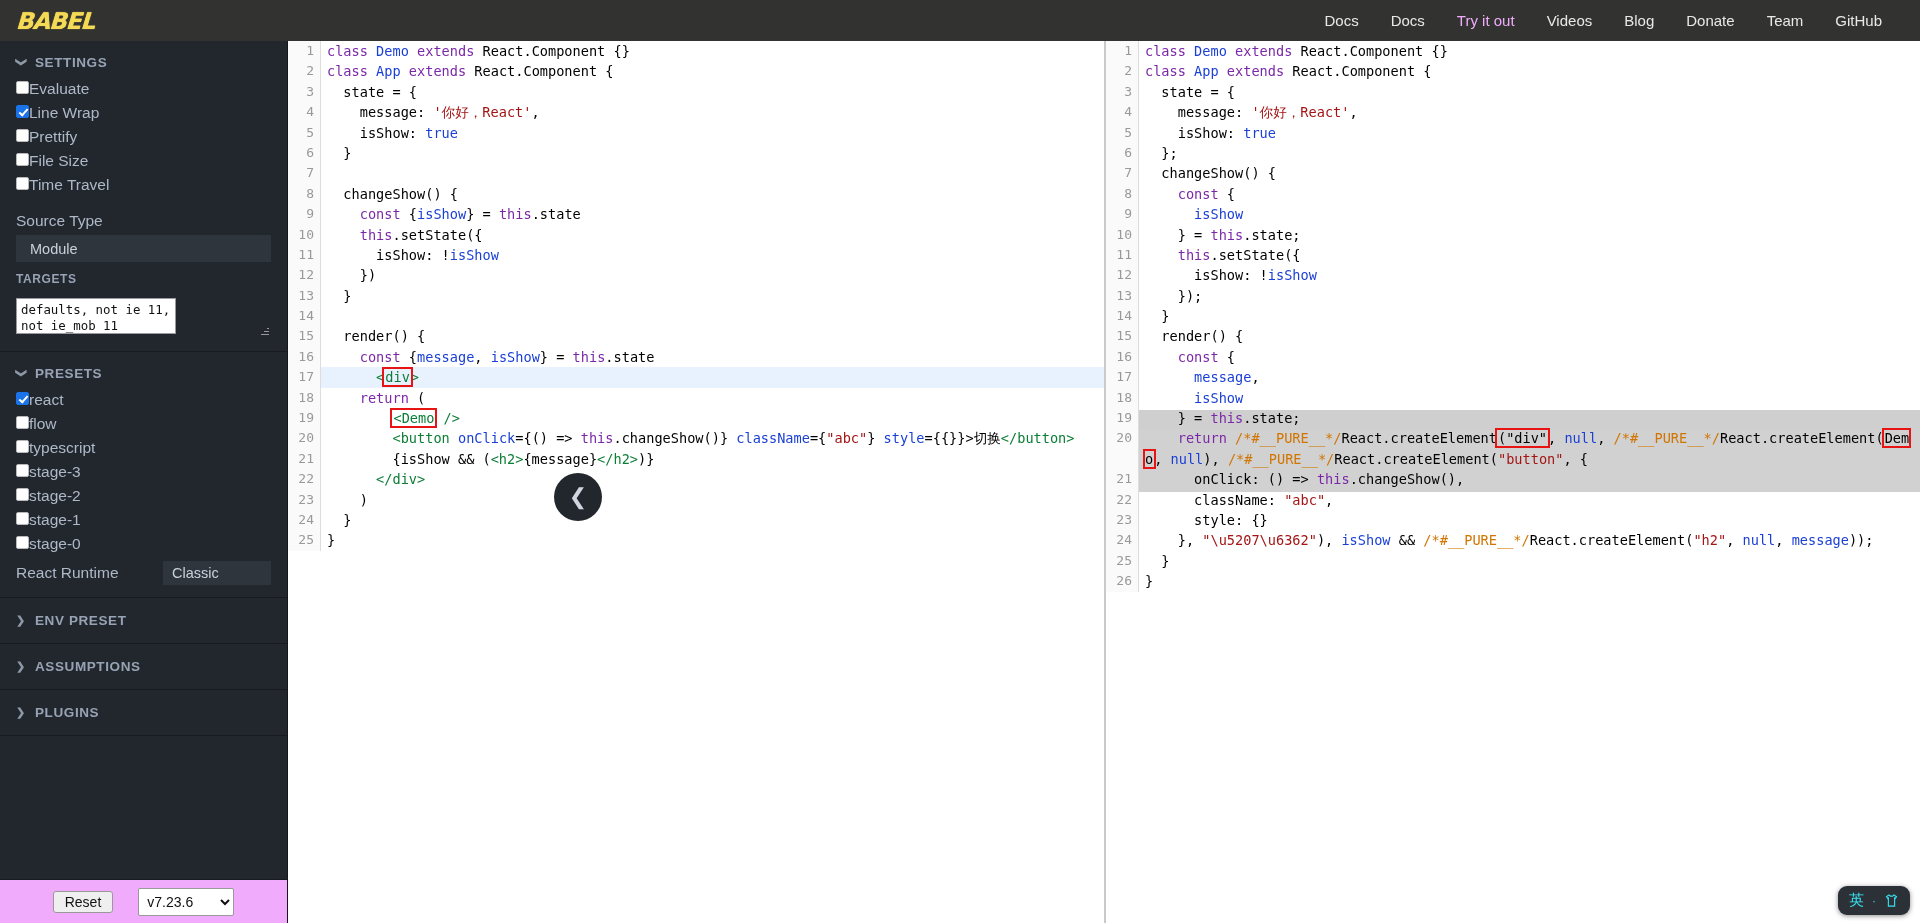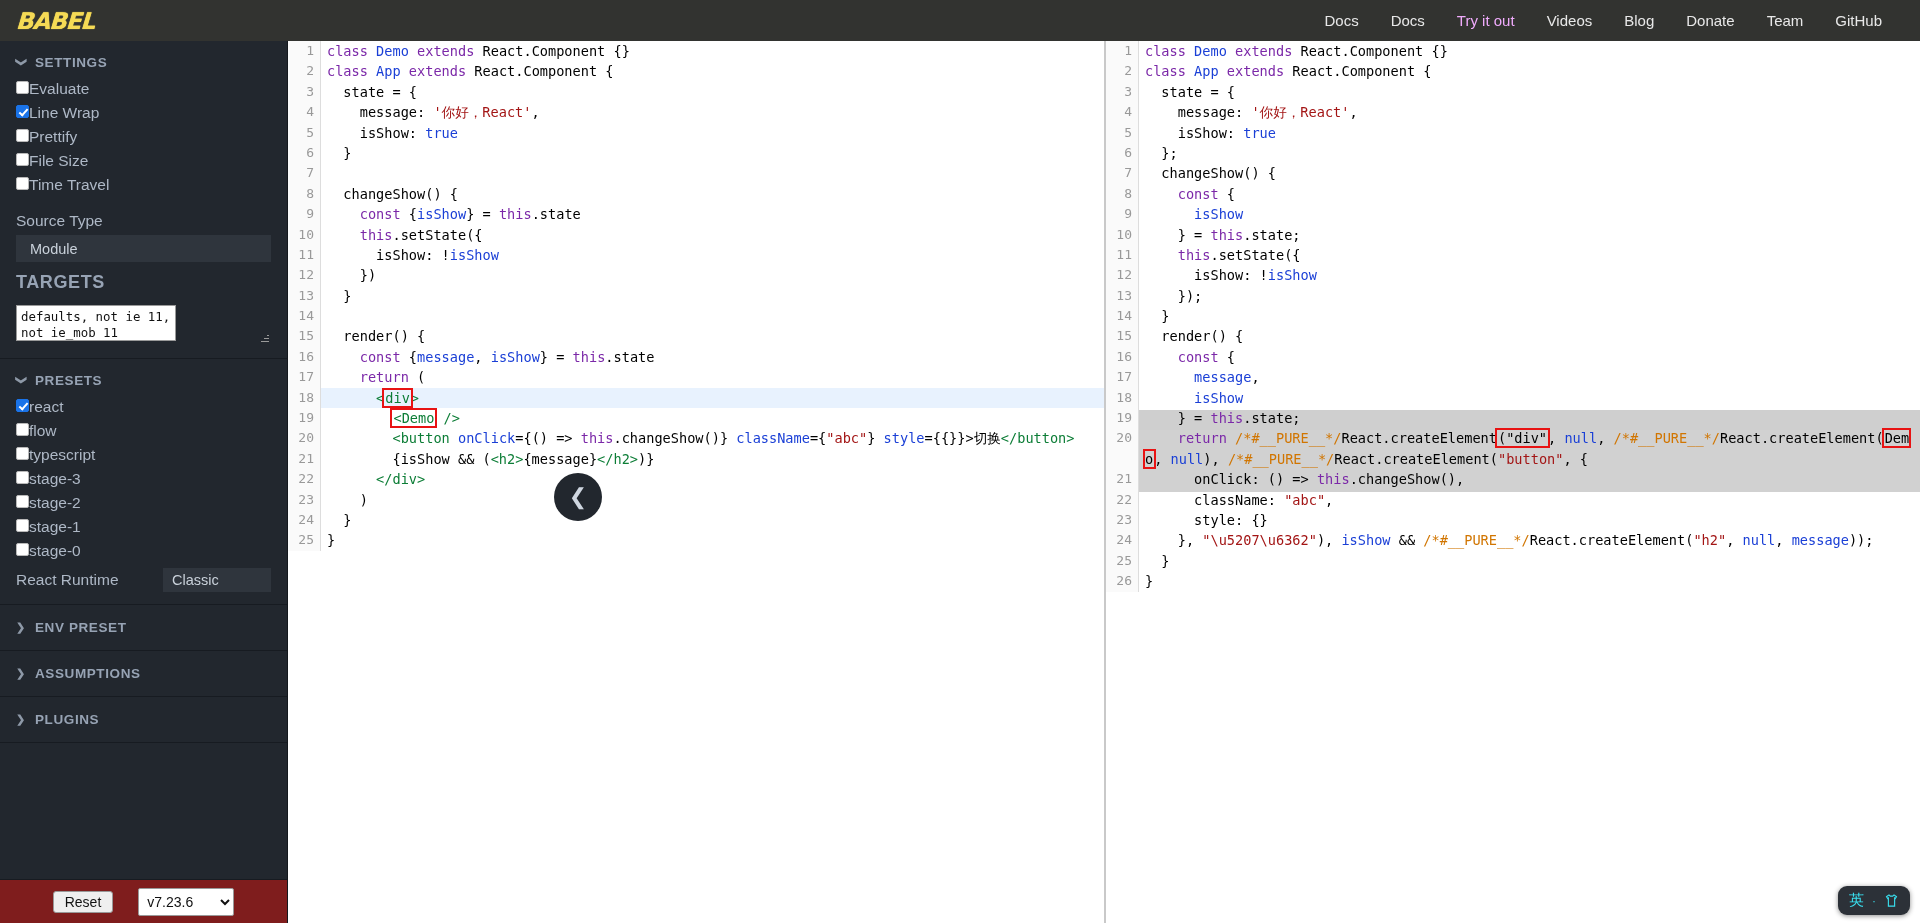--- a/index.html
+++ b/index.html
@@ -112,21 +112,21 @@
   }
   .resize-grip i {
     position: absolute; right: 0; background: #9a9a9a; height: 1px;
   }
   .resize-grip i:nth-child(1) { width: 8px; bottom: 0; }
   .resize-grip i:nth-child(2) { width: 5px; bottom: 3px; }
   .resize-grip i:nth-child(3) { width: 2px; bottom: 6px; }
 
   .options-head {
     padding: 10px 16px 6px 16px;
-    font-size: 18px; font-weight: 700; letter-spacing: .6px;
+    font-size: 12px; font-weight: 700; letter-spacing: .6px;
     color: #97a3b4; text-transform: uppercase;
   }
   .runtime-row {
     display: flex; align-items: center; justify-content: space-between;
     padding: 3px 16px 12px 16px;
   }
   .runtime-label { color: #aeb8c6; font-size: 15.5px; }
   .runtime-select {
     background: #2f353d; color: #c9d1da;
     width: 108px; height: 24px;
@@ -135,21 +135,21 @@
   }
   .collapsed-sec {
     display: flex; align-items: center; gap: 9px;
     padding: 15px 0 15px 16px;
     font-size: 13.5px; font-weight: 700; letter-spacing: .6px;
     color: #97a3b4; text-transform: uppercase; cursor: pointer;
   }
 
   .sb-footer {
     height: 44px; min-height: 44px;
-    background: #7f1d1d;
+    background: #f0abfc;
     display: flex; align-items: center; justify-content: center;
     gap: 25px;
     border-top: 1px solid #171b21;
   }
   .reset-btn {
     background: #efefef; border: 1px solid #999;
     color: #111; font-size: 14px;
     padding: 2px 11px; border-radius: 3px;
     font-family: "Liberation Sans", sans-serif;
     cursor: pointer;
@@ -410,22 +410,22 @@
             <div class="cline"> </div>
             <div class="cline">  changeShow() {</div>
             <div class="cline">    <span class="kw">const</span> {<span class="var">isShow</span>} = <span class="kw">this</span>.state</div>
             <div class="cline">    <span class="kw">this</span>.setState({</div>
             <div class="cline">      isShow: !<span class="var">isShow</span></div>
             <div class="cline">    })</div>
             <div class="cline">  }</div>
             <div class="cline"> </div>
             <div class="cline">  render() {</div>
             <div class="cline">    <span class="kw">const</span> {<span class="var">message</span>, <span class="var">isShow</span>} = <span class="kw">this</span>.state</div>
+            <div class="cline active">      <span class="tag">&lt;<span class="anno">div</span>&gt;</span></div>
             <div class="cline">    <span class="kw">return</span> (</div>
-            <div class="cline active">      <span class="tag">&lt;<span class="anno">div</span>&gt;</span></div>
             <div class="cline">        <span class="tag"><span class="anno">&lt;Demo</span> /&gt;</span></div>
             <div class="cline">        <span class="tag">&lt;button</span> <span class="attr">onClick</span>={() =&gt; <span class="kw">this</span>.changeShow()} <span class="attr">className</span>={<span class="str">"abc"</span>} <span class="attr">style</span>={{}}&gt;切换<span class="tag">&lt;/button&gt;</span></div>
             <div class="cline">        {isShow &amp;&amp; (<span class="tag">&lt;h2&gt;</span>{message}<span class="tag">&lt;/h2&gt;</span>)}</div>
             <div class="cline">      <span class="tag">&lt;/div&gt;</span></div>
             <div class="cline">    )</div>
             <div class="cline">  }</div>
             <div class="cline">}</div>
           </div>
         </div>
       </div>

